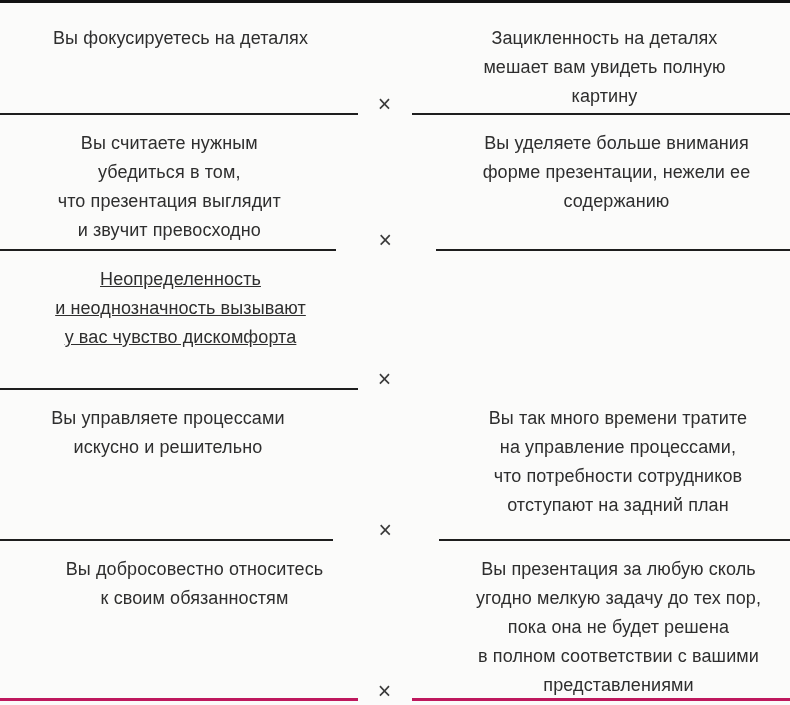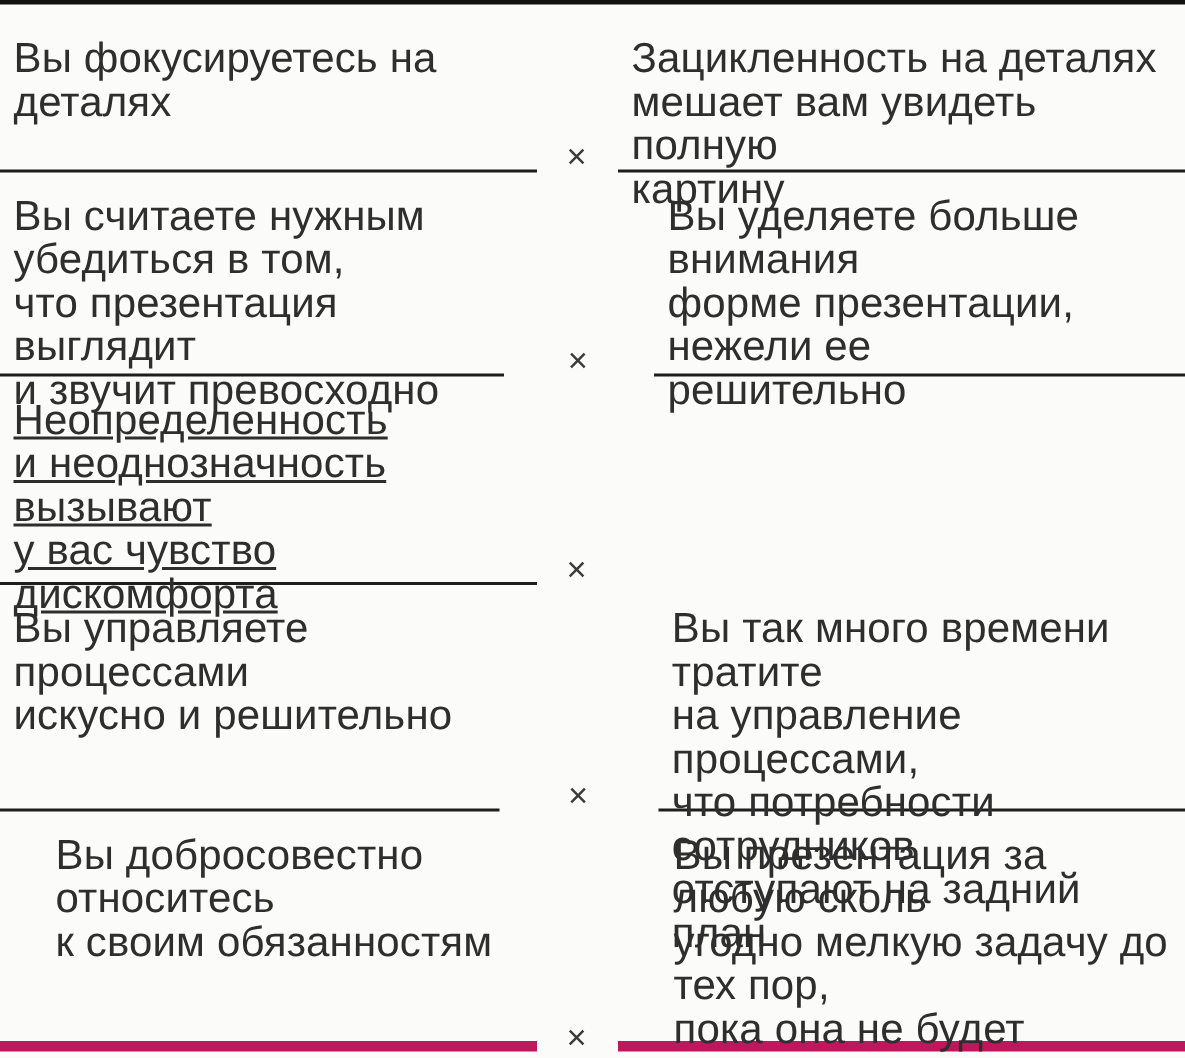--- a/index.html
+++ b/index.html
@@ -47,34 +47,35 @@
     padding-right: 6px;
   }
   .cell-right {
     width: 378px;
     padding-left: 9px;
     padding-right: 2px;
   }
   .row-1 .cell-left, .row-1 .cell-right { padding-top: 21px; }
 
   .row-5 .cell-left, .row-5 .cell-right {
-    border-bottom: 7px solid #be185d;
+    border-bottom: 3px solid #be185d;
     padding-left: 37px;
   }
 
   .gap-cell {
     width: 54px;
     position: relative;
   }
 
   .statement-text {
-    font-size: 28px;
+    font-size: 18px;
     line-height: 29px;
     letter-spacing: 0.1px;
     white-space: pre-line;
+    text-align: center;
   }
 
   .multiply-separator {
     position: absolute;
     bottom: 1px;
     left: 50%;
     transform: translateX(-54%);
     font-size: 23px;
     line-height: 20px;
     font-weight: 400;
@@ -108,21 +109,21 @@
 убедиться в том,
 что презентация выглядит
 и звучит превосходно</div>
       </div>
       <div class="gap-cell">
         <span class="multiply-separator">×</span>
       </div>
       <div class="cell-right">
         <div class="statement-text">Вы уделяете больше внимания
 форме презентации, нежели ее
-решительно</div>
+содержанию</div>
       </div>
     </div>
 
     <div class="t-row row-3">
       <div class="cell-left">
         <div class="statement-text">Неопределенность
 и неоднозначность вызывают
 у вас чувство дискомфорта</div>
       </div>
       <div class="gap-cell">

